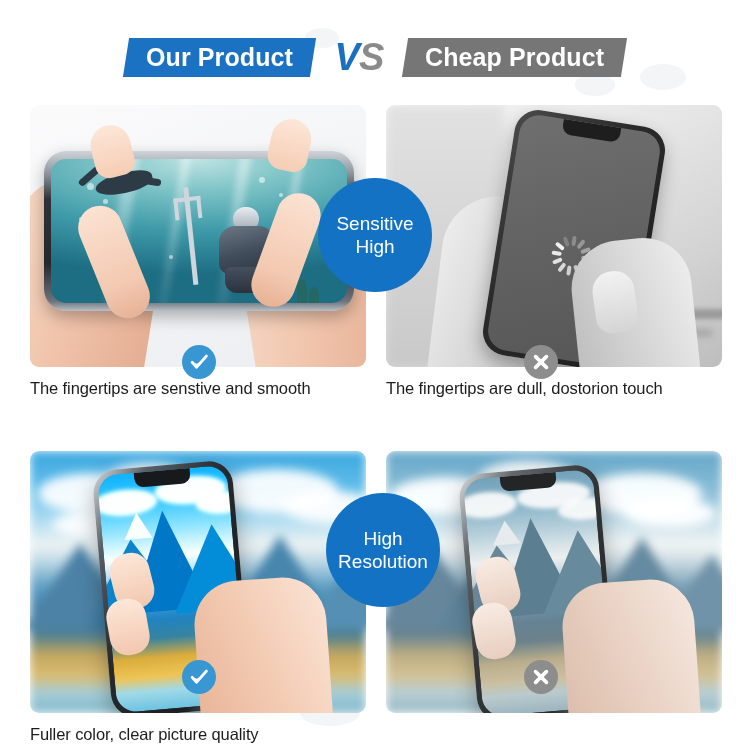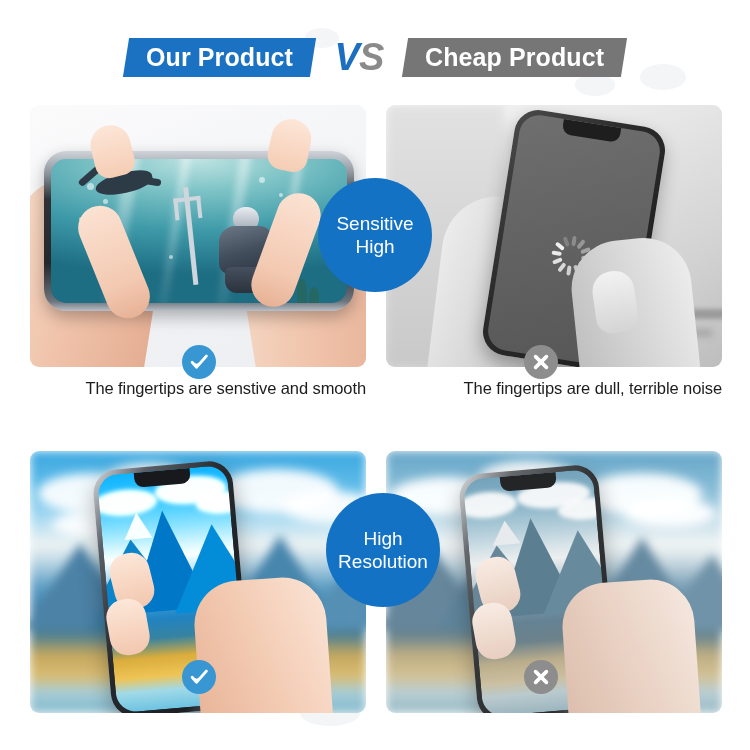--- a/index.html
+++ b/index.html
@@ -63,21 +63,21 @@
   .vs .s { color: #8a8a8a; }
 
   
   .grid {
     position: absolute;
     left: 30px; top: 105px;
     width: 692px;
   }
   .row { display: flex; gap: 20px; }
   .row + .row { margin-top: 53px; }
-  .cell { width: 336px; text-align: right; }
+  .cell { width: 336px; }
 
   .photo {
     position: relative;
     width: 336px;
     height: 262px;
     border-radius: 9px;
     overflow: hidden;
   }
 
   .caption {
@@ -494,21 +494,21 @@
               <i style="transform:rotate(270deg);opacity:.95"></i>
               <i style="transform:rotate(300deg);opacity:1"></i>
               <i style="transform:rotate(330deg);opacity:.22"></i>
             </div>
           </div>
         </div>
 
         <div class="sc2-handR"></div>
         <div class="sc2-finger"></div>
       </div>
-      <div class="caption">The fingertips are dull, terrible noise</div>
+      <div class="caption">The fingertips are dull, dostorion touch</div>
     </div>
   </div>
 
   <div class="row">
 
     <div class="cell">
       <div class="photo">
         <div class="landscape blur-bg">
           <div class="cloud" style="left:8px;top:22px;width:108px;height:40px;"></div>
           <div class="cloud" style="left:74px;top:12px;width:90px;height:34px;"></div>
@@ -533,20 +533,21 @@
               <div class="peak" style="left:66px;top:58px;border-width:0 44px 86px 44px;border-bottom-color:#2b86b8;"></div>
               <div class="peak" style="left:22px;top:40px;border-width:0 14px 26px 14px;border-bottom-color:#eef6fb;"></div>
             </div>
           </div>
         </div>
 
         <div class="sc-hand" style="right:36px;bottom:-56px;transform:rotate(-4deg);"></div>
         <div class="sc-finger" style="left:82px;top:102px;transform:rotate(-14deg);"></div>
         <div class="sc-finger" style="left:78px;top:148px;transform:rotate(-10deg);"></div>
       </div>
+      <div class="caption">Fuller color, clear picture quality</div>
     </div>
 
     <div class="cell">
       <div class="photo dull">
         <div class="landscape blur-bg">
           <div class="cloud" style="left:4px;top:26px;width:112px;height:38px;"></div>
           <div class="cloud" style="left:92px;top:10px;width:100px;height:36px;"></div>
           <div class="cloud" style="left:196px;top:22px;width:120px;height:42px;"></div>
           <div class="cloud" style="left:238px;top:48px;width:92px;height:28px;"></div>
           <div class="peak" style="left:-10px;top:96px;border-width:0 56px 82px 56px;border-bottom-color:#4c82a6;"></div>

